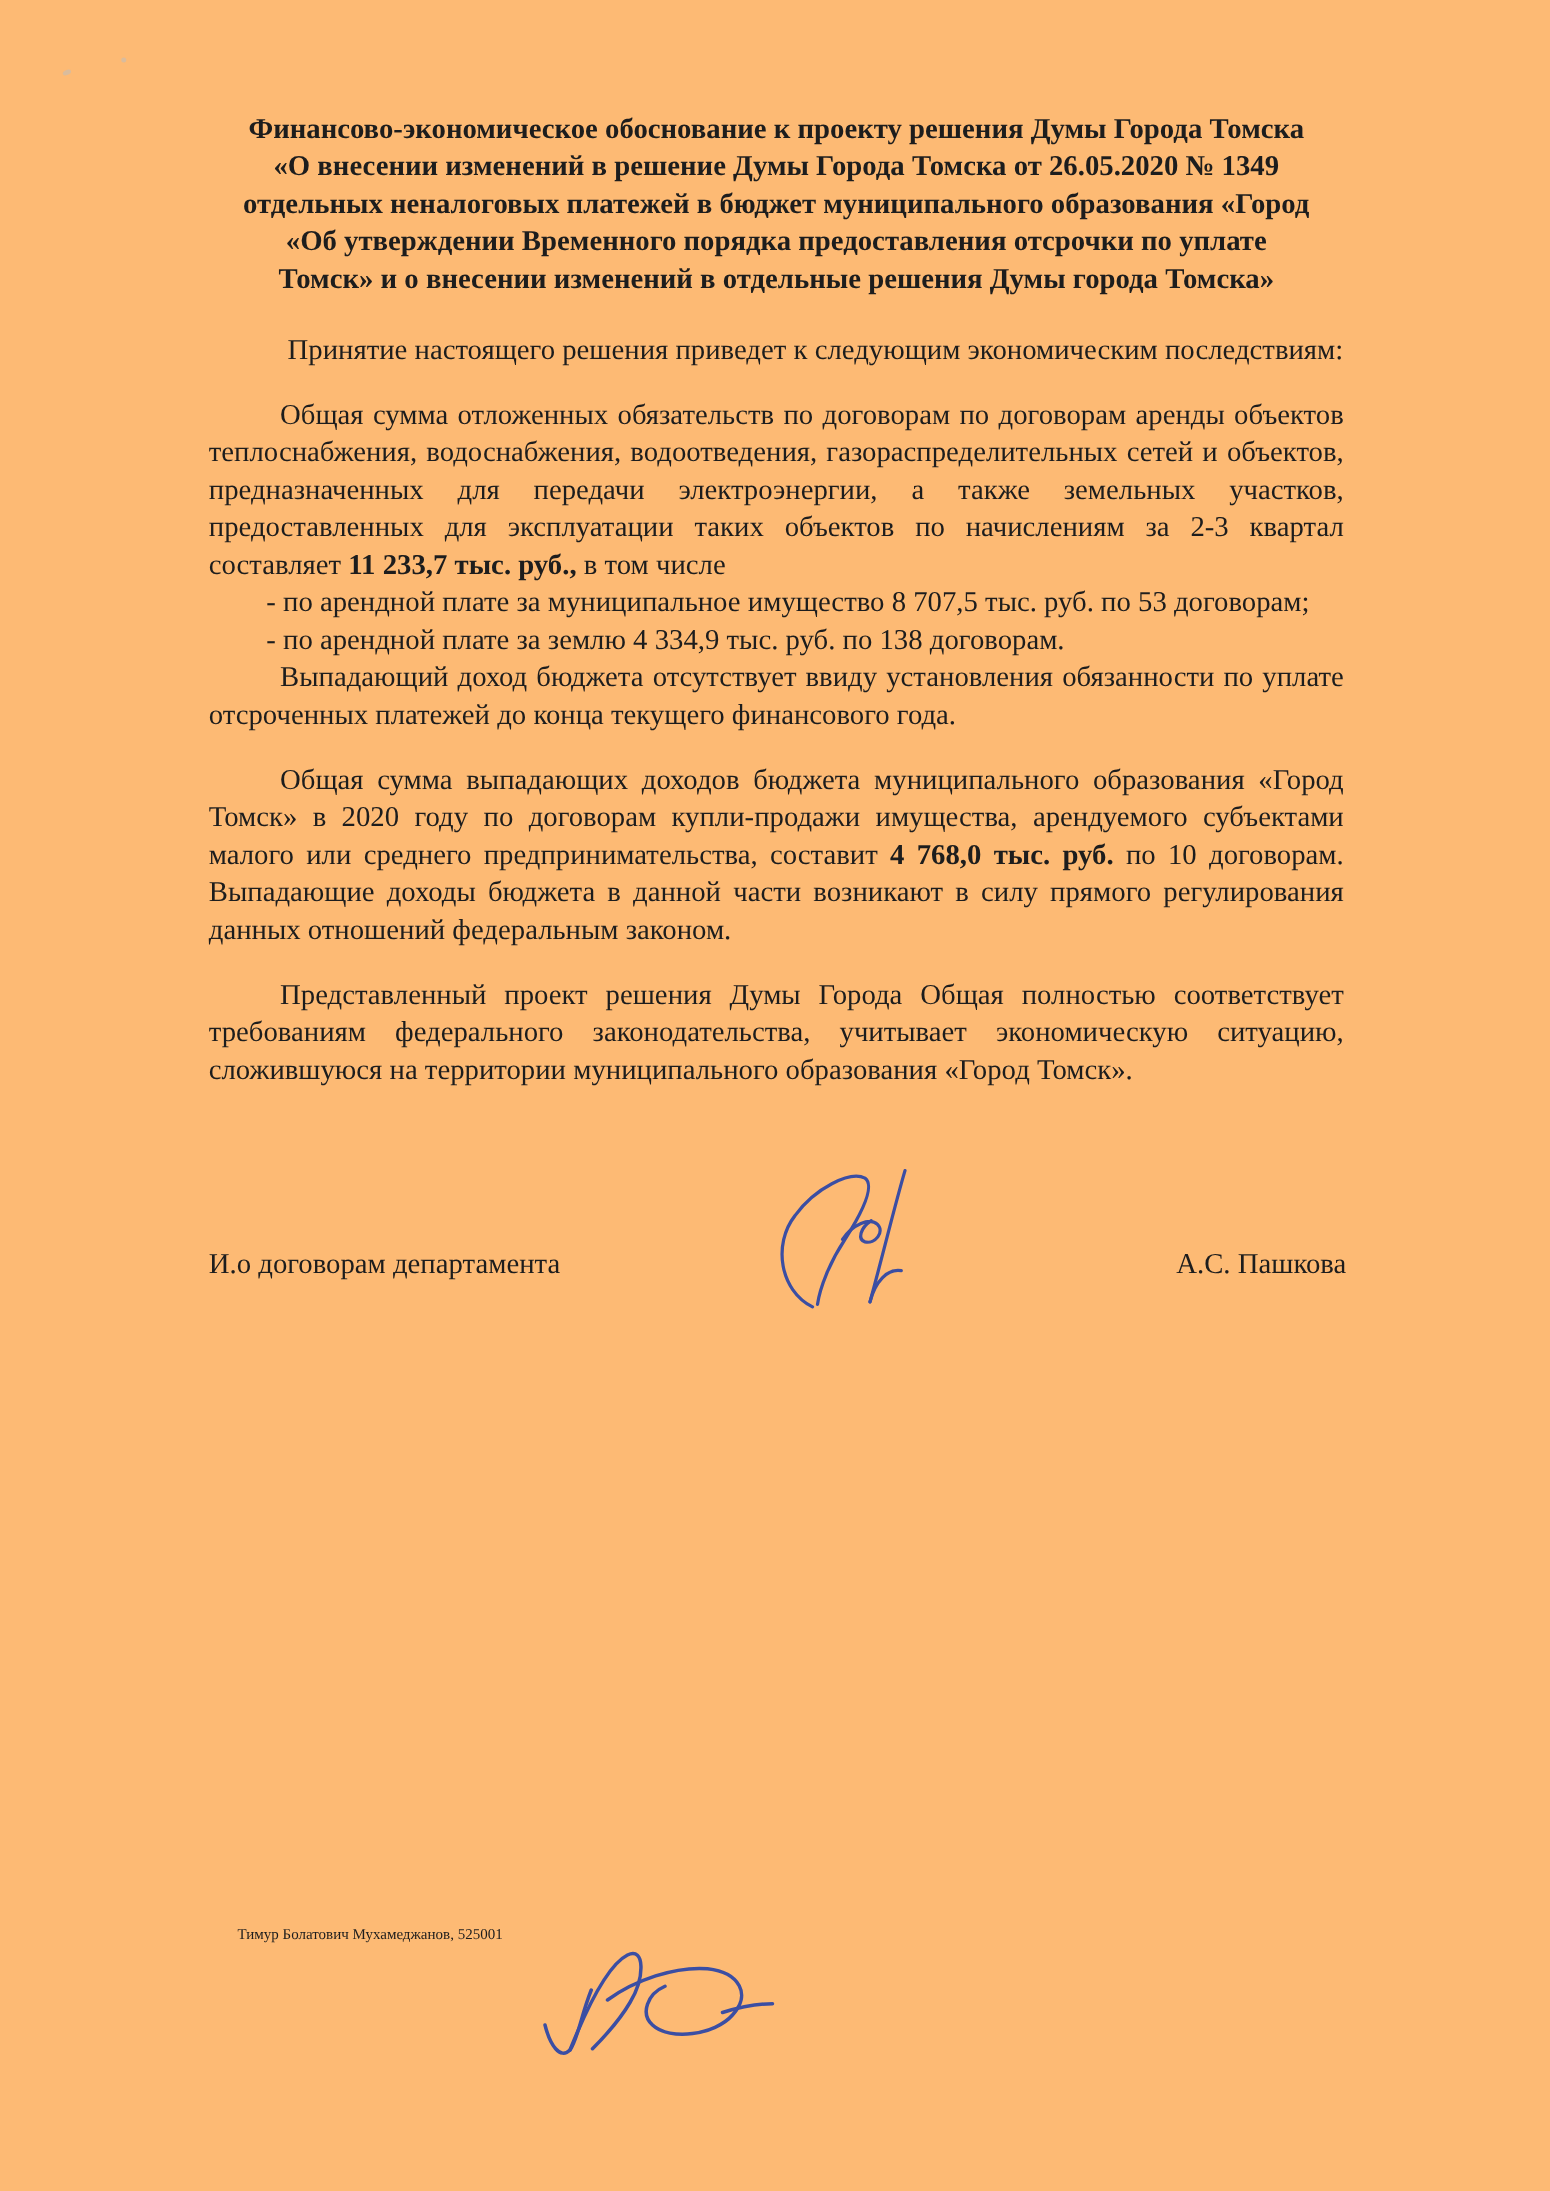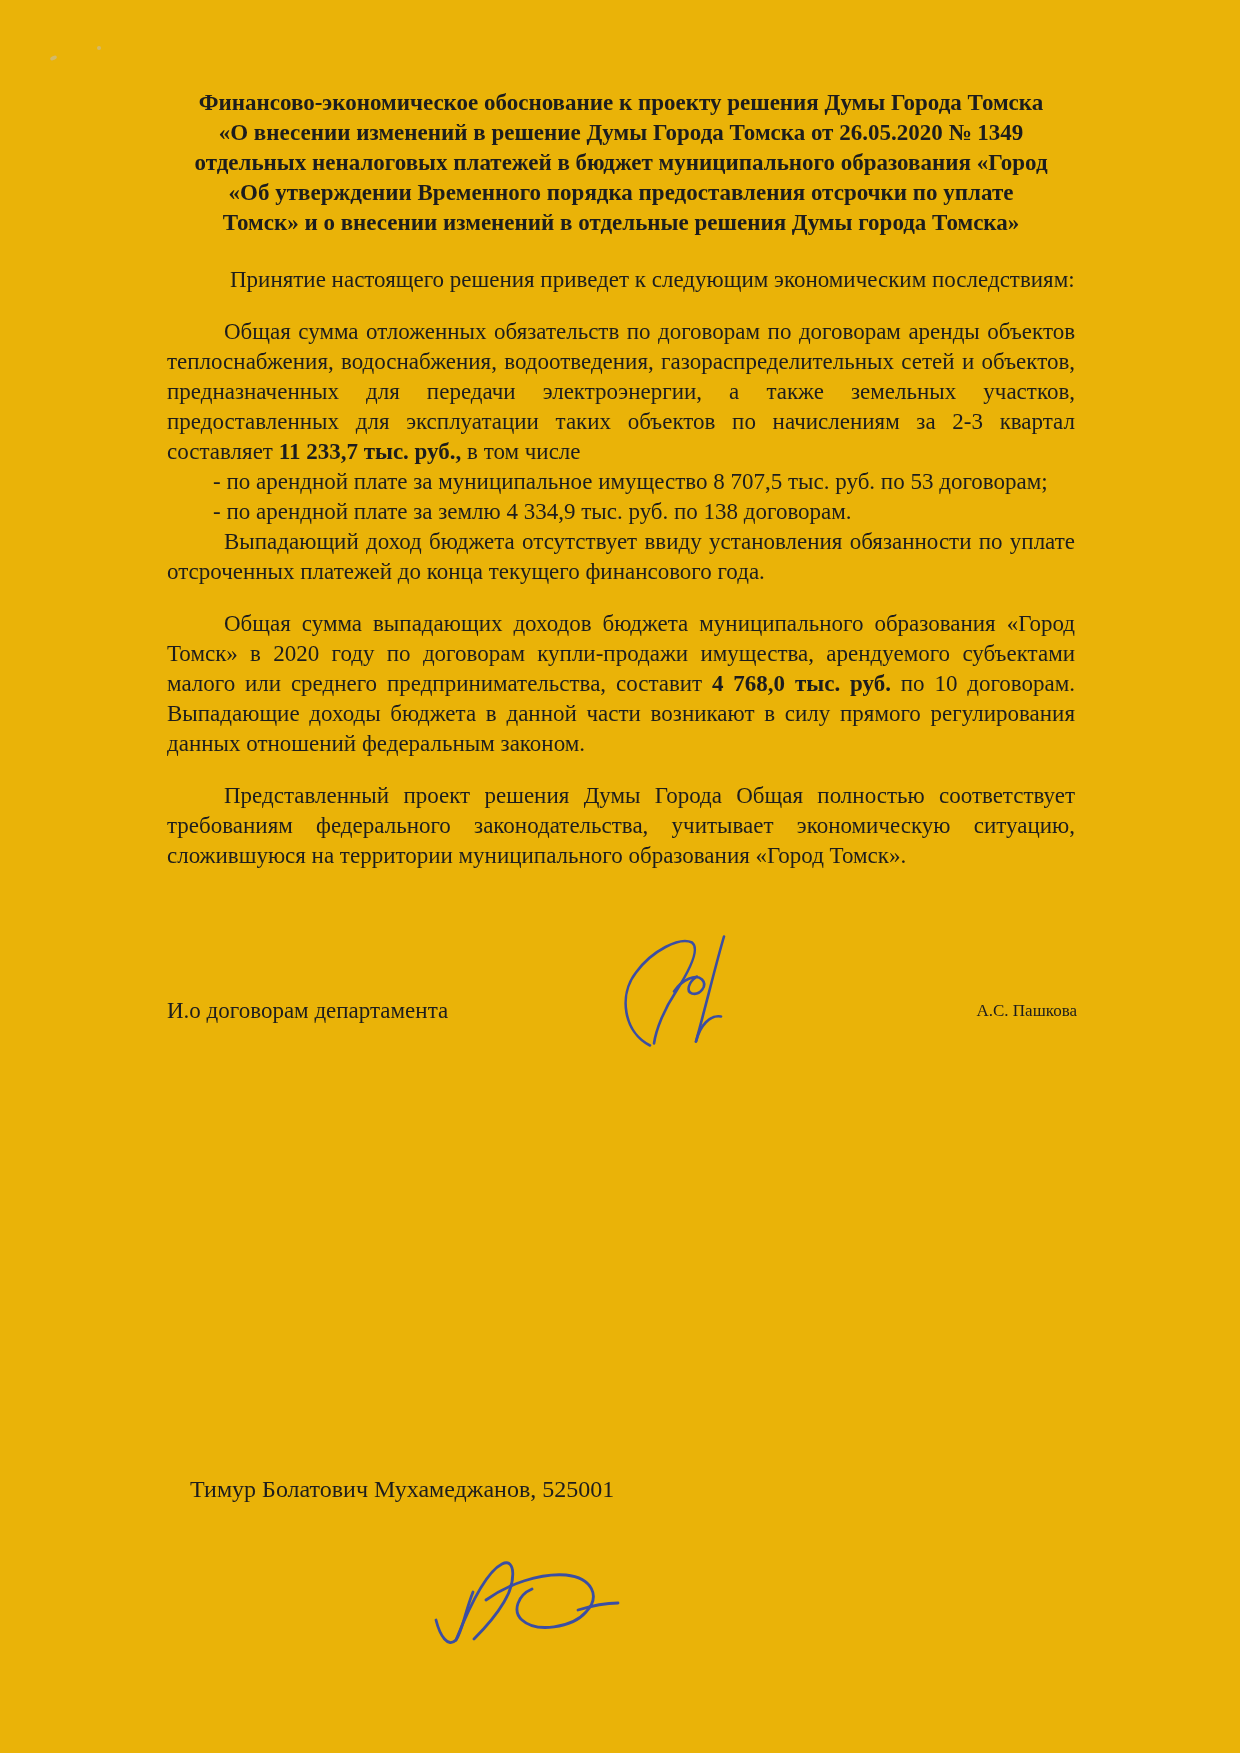--- a/index.html
+++ b/index.html
@@ -1,21 +1,21 @@
 <!DOCTYPE html>
 <html lang="ru"><head>
 <meta charset="utf-8">
 <style>
   html, body { margin: 0; padding: 0; background: #e9e9e9; }
   .page {
     position: relative;
     width: 1240px;
     height: 1753px;
     margin: 0 auto;
-    background: #eab308;
+    background: #fdba74;
     font-family: "Liberation Serif", "DejaVu Serif", serif;
     color: #1d1d1d;
     overflow: hidden;
   }
   .content {
     position: absolute;
     left: 167px;
     top: 88px;
     width: 908px;
   }
@@ -41,35 +41,35 @@
     position: absolute;
     left: 167px;
     top: 996px;
     font-size: 23px;
     line-height: 30px;
   }
   .sig-row-name {
     position: absolute;
     right: 163px;
     top: 996px;
-    font-size: 17px;
+    font-size: 23px;
     line-height: 30px;
   }
   .sig-main {
     position: absolute;
     left: 612px;
     top: 928px;
     width: 150px;
     height: 128px;
   }
   .footer-exec {
     position: absolute;
     left: 190px;
-    top: 1476px;
-    font-size: 24px;
+    top: 1534px;
+    font-size: 12px;
     line-height: 26px;
     text-align: right;
   }
   .sig-footer {
     position: absolute;
     left: 428px;
     top: 1548px;
     width: 195px;
     height: 125px;
   }

